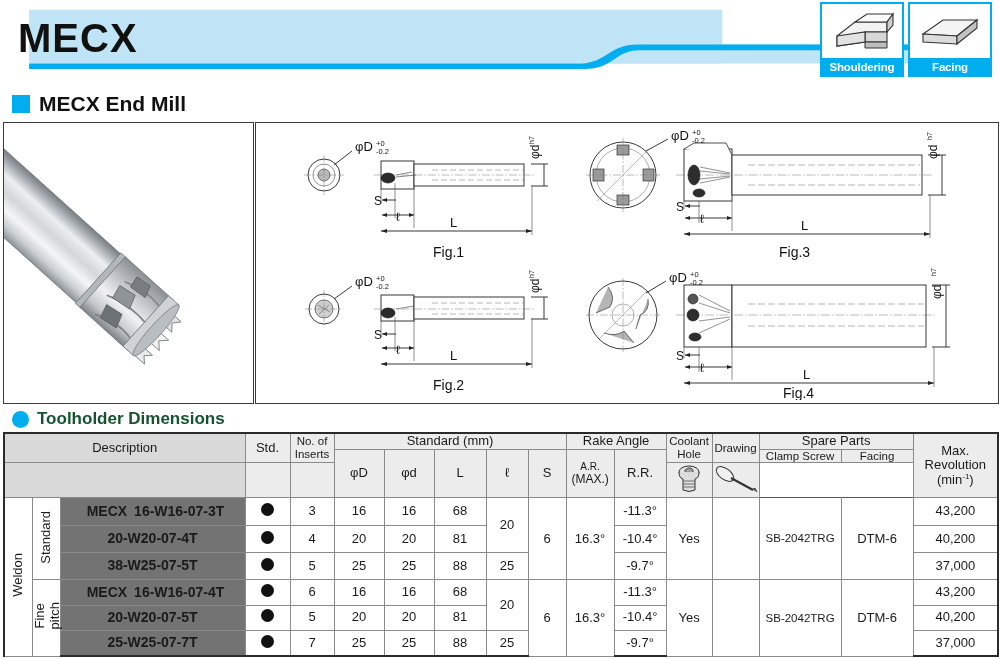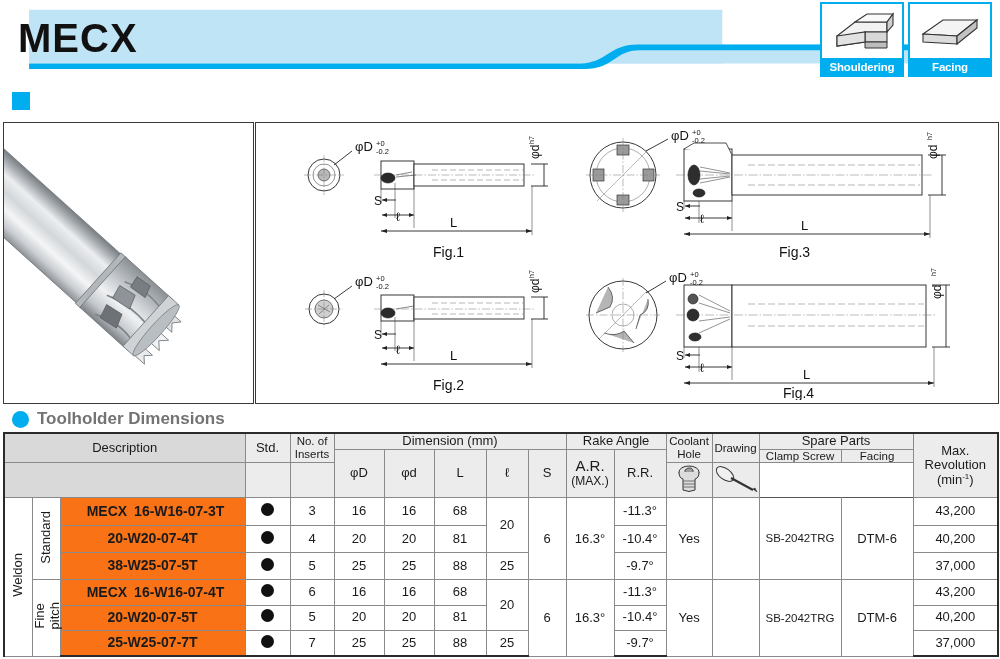--- a/index.html
+++ b/index.html
@@ -32,21 +32,21 @@
   .app-icon-label{
     width:100%;text-align:center;color:#fff;font-size:11.5px;
     font-weight:bold;line-height:19px;letter-spacing:-0.2px;
   }
   
   .sec-title{position:absolute;left:12px;top:92px;display:flex;align-items:center;gap:9px;}
   .sec-sq{width:18px;height:18px;background:#00adee;}
   .sec-sq-txt{font-size:21px;font-weight:bold;color:#111;}
   .sec2{position:absolute;left:12px;top:409px;display:flex;align-items:center;gap:8px;}
   .sec-dot{width:17px;height:17px;border-radius:50%;background:#00adee;}
-  .sec2-txt{font-size:17px;font-weight:bold;color:#737373;}
+  .sec2-txt{font-size:17px;font-weight:bold;color:#14532d;}
   
   .figbox{
     position:absolute;left:3px;top:122px;width:249px;height:280px;
     border:1.5px solid #3a3a3a;background:#fff;overflow:hidden;
   }
   .drawbox{
     position:absolute;left:255px;top:122px;width:742px;height:280px;
     border:1.5px solid #3a3a3a;background:#fff;overflow:hidden;
   }
   
@@ -62,21 +62,21 @@
   table.dim thead th{background:#ececec;font-weight:normal;}
   .hdr-desc{background:#d9d9d9 !important;}
   .outer-t{border-top:2px solid #2b2b2b !important;}
   .outer-b{border-bottom:2px solid #2b2b2b !important;}
   .outer-l{border-left:2px solid #2b2b2b !important;}
   .outer-r{border-right:2px solid #2b2b2b !important;}
   .vert{
     writing-mode:vertical-rl;transform:rotate(180deg);
     white-space:nowrap;display:inline-block;
   }
-  .cell-desc{background:#f97316;text-align:left;font-weight:bold;font-size:14px;}
+  .cell-desc{background:#737373;text-align:left;font-weight:bold;font-size:14px;}
   .desc-pad{padding-left:6px;}
   .mecx-lbl{font-weight:bold;font-size:14px;padding-right:7px;}
   .dot{display:inline-block;width:13px;height:13px;border-radius:50%;background:#111;}
   .small{font-size:11.5px;}
   .smaller{font-size:12px;}
   .nowrap{white-space:nowrap;}
   .sup{font-size:8px;vertical-align:super;}
   .icon-cell{height:34px;}
   .grp-top td{border-top:1.5px solid #555 !important;}
 </style>
@@ -117,20 +117,21 @@
           <polygon points="40,28 60,12 60,20 40,36" fill="#c2c2c2" stroke="#333" stroke-width="1.1"></polygon>
         </svg>
       </div>
       <div class="app-icon-label">Facing</div>
     </div>
   </div>
 </div>
 
 <div class="sec-title">
   <div class="sec-sq"></div>
+  <div class="sec-sq-txt">MECX End Mill</div>
 </div>
 
 <div class="figbox">
   <svg width="246" height="277" viewBox="0 0 246 277">
     <defs>
       <linearGradient id="shank" x1="0" y1="0" x2="1" y2="0">
         <stop offset="0%" stop-color="#8d9297"></stop>
         <stop offset="14%" stop-color="#c9cdd1"></stop>
         <stop offset="32%" stop-color="#f4f5f6"></stop>
         <stop offset="52%" stop-color="#d3d7da"></stop>
@@ -385,42 +386,42 @@
     <col style="width:85px">
   </colgroup>
   <thead>
     <tr>
       <th class="hdr-desc outer-t outer-l" colspan="3" rowspan="2">Description</th>
       <th class="outer-t" rowspan="2">Std.</th>
       <th class="outer-t small" rowspan="2">
         <span>No. of</span><br>
         <span>Inserts</span>
       </th>
-      <th class="outer-t" colspan="5">Dimension (mm)</th>
+      <th class="outer-t" colspan="5">Standard (mm)</th>
       <th class="outer-t" colspan="2">Rake Angle</th>
       <th class="outer-t small" rowspan="2">
         <span>Coolant</span><br>
         <span>Hole</span>
       </th>
       <th class="outer-t small" rowspan="2">Drawing</th>
       <th class="outer-t" colspan="2">Spare Parts</th>
       <th class="outer-t outer-r" rowspan="3">
         <span>Max.</span><br>
         <span>Revolution</span><br>
         <span class="nowrap"><span>(min</span><span class="sup">-1</span><span>)</span></span>
       </th>
     </tr>
     <tr>
       <th rowspan="2">φD</th>
       <th rowspan="2">φd</th>
       <th rowspan="2">L</th>
       <th rowspan="2">ℓ</th>
       <th rowspan="2">S</th>
       <th rowspan="2" class="small">
-        <span style="font-size:15px">A.R.</span><br>
+        <span style="font-size:10px">A.R.</span><br>
         <span class="smaller">(MAX.)</span>
       </th>
       <th rowspan="2">R.R.</th>
       <th class="small">Clamp Screw</th>
       <th class="small">Facing</th>
     </tr>
     <tr>
       <th class="hdr-desc outer-l" colspan="3"></th>
       <th></th>
       <th></th>

